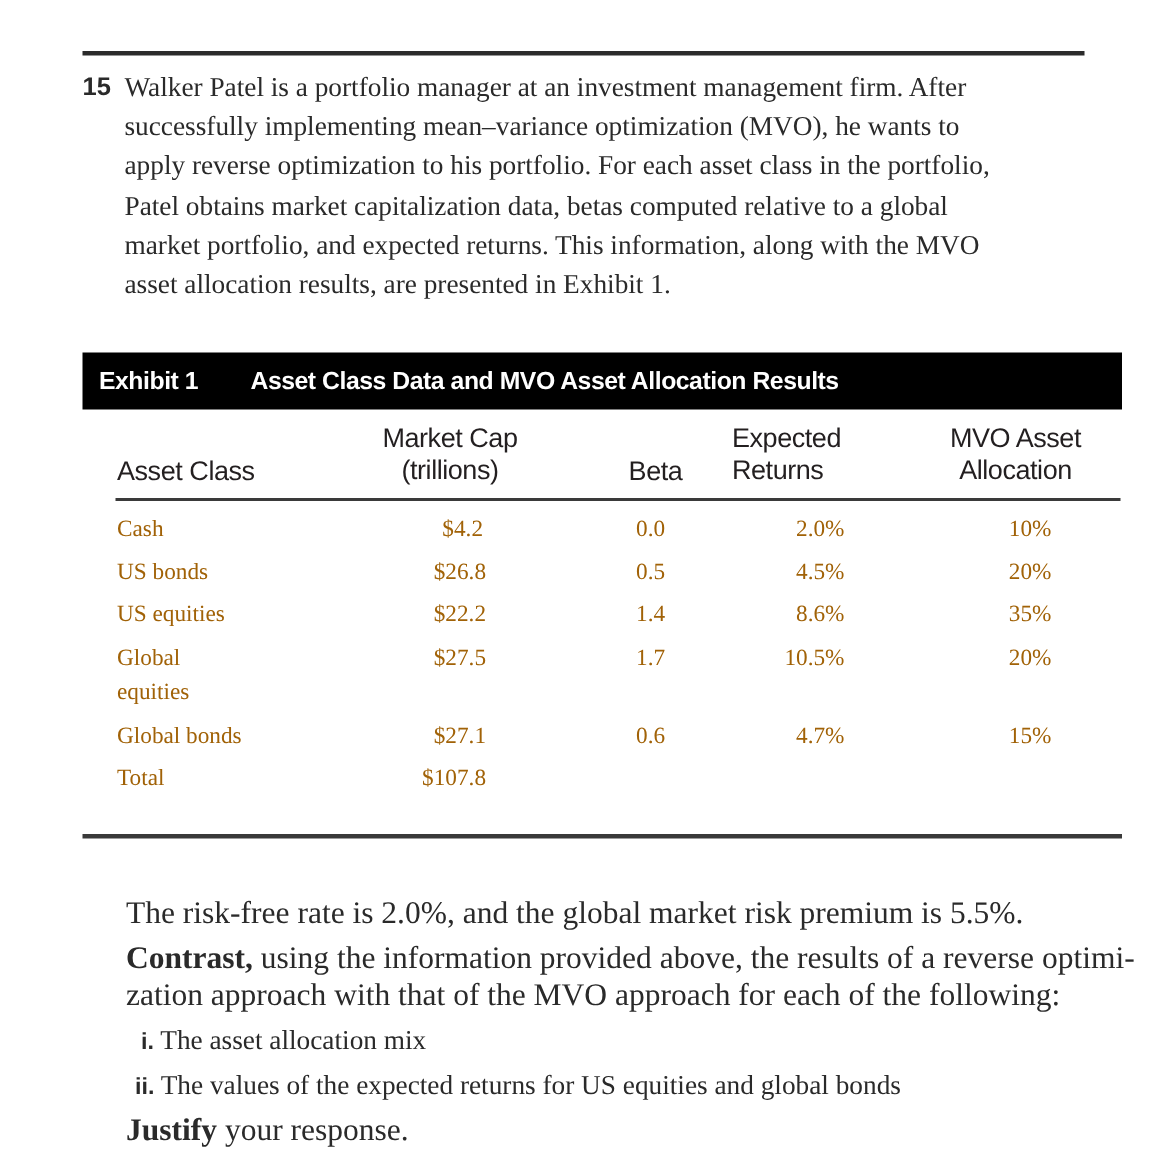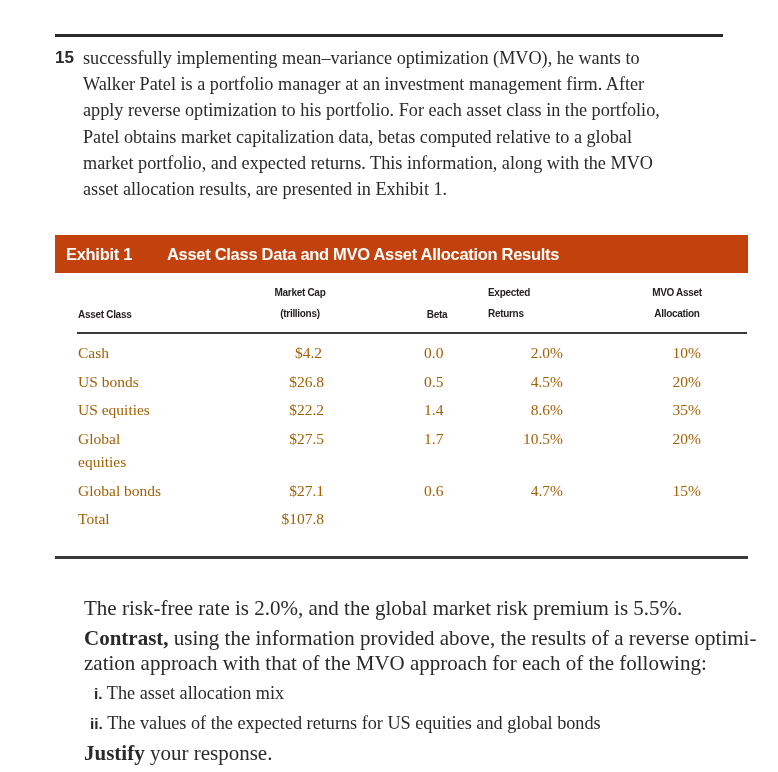--- a/index.html
+++ b/index.html
@@ -19,32 +19,32 @@
     .q-num {
       position: absolute; left: 0; top: 0;
       font-family: "Liberation Sans", "DejaVu Sans", sans-serif;
       font-weight: bold; font-size: 17px; line-height: 26.2px;
     }
     .q-text { margin-left: 28px; width: 672px; }
     .q-line { display: block; white-space: nowrap; }
 
     .exhibit-bar {
       position: absolute; left: 55px; top: 235px; width: 693px; height: 38px;
-      background: #c2410c; color: #ffffff;
+      background: #000000; color: #ffffff;
       font-family: "Liberation Sans", "DejaVu Sans", sans-serif;
       font-weight: bold; font-size: 16.5px; line-height: 38px;
       letter-spacing: -0.3px;
     }
     .exhibit-bar .ex-label { position: absolute; left: 11px; }
     .exhibit-bar .ex-title { position: absolute; left: 112px; }
 
     .th {
       position: absolute;
       font-family: "Liberation Sans", "DejaVu Sans", sans-serif;
-      font-weight: bold; font-size: 10px; line-height: 21px; color: #231f20;
+      font-weight: normal; font-size: 18px; line-height: 21px; color: #231f20;
       letter-spacing: -0.3px;
     }
     .th span { display: block; }
     .header-rule {
       position: absolute; left: 77px; top: 332px; width: 670px; height: 2px;
       background: #3a3a3a;
     }
     .cell {
       position: absolute; font-size: 15.5px; line-height: 20px; color: #a16207;
     }
@@ -65,22 +65,22 @@
     }
   </style>
 </head>
 <body>
 
 <div class="rule-top"></div>
 
 <div class="question">
   <span class="q-num">15</span>
   <div class="q-text">
+    <span class="q-line">Walker Patel is a portfolio manager at an investment management firm. After</span>
     <span class="q-line">successfully implementing mean–variance optimization (MVO), he wants to</span>
-    <span class="q-line">Walker Patel is a portfolio manager at an investment management firm. After</span>
     <span class="q-line">apply reverse optimization to his portfolio. For each asset class in the portfolio,</span>
     <span class="q-line">Patel obtains market capitalization data, betas computed relative to a global</span>
     <span class="q-line">market portfolio, and expected returns. This information, along with the MVO</span>
     <span class="q-line">asset allocation results, are presented in Exhibit 1.</span>
   </div>
 </div>
 
 <div class="exhibit-bar">
   <span class="ex-label">Exhibit 1</span>
   <span class="ex-title">Asset Class Data and MVO Asset Allocation Results</span>

